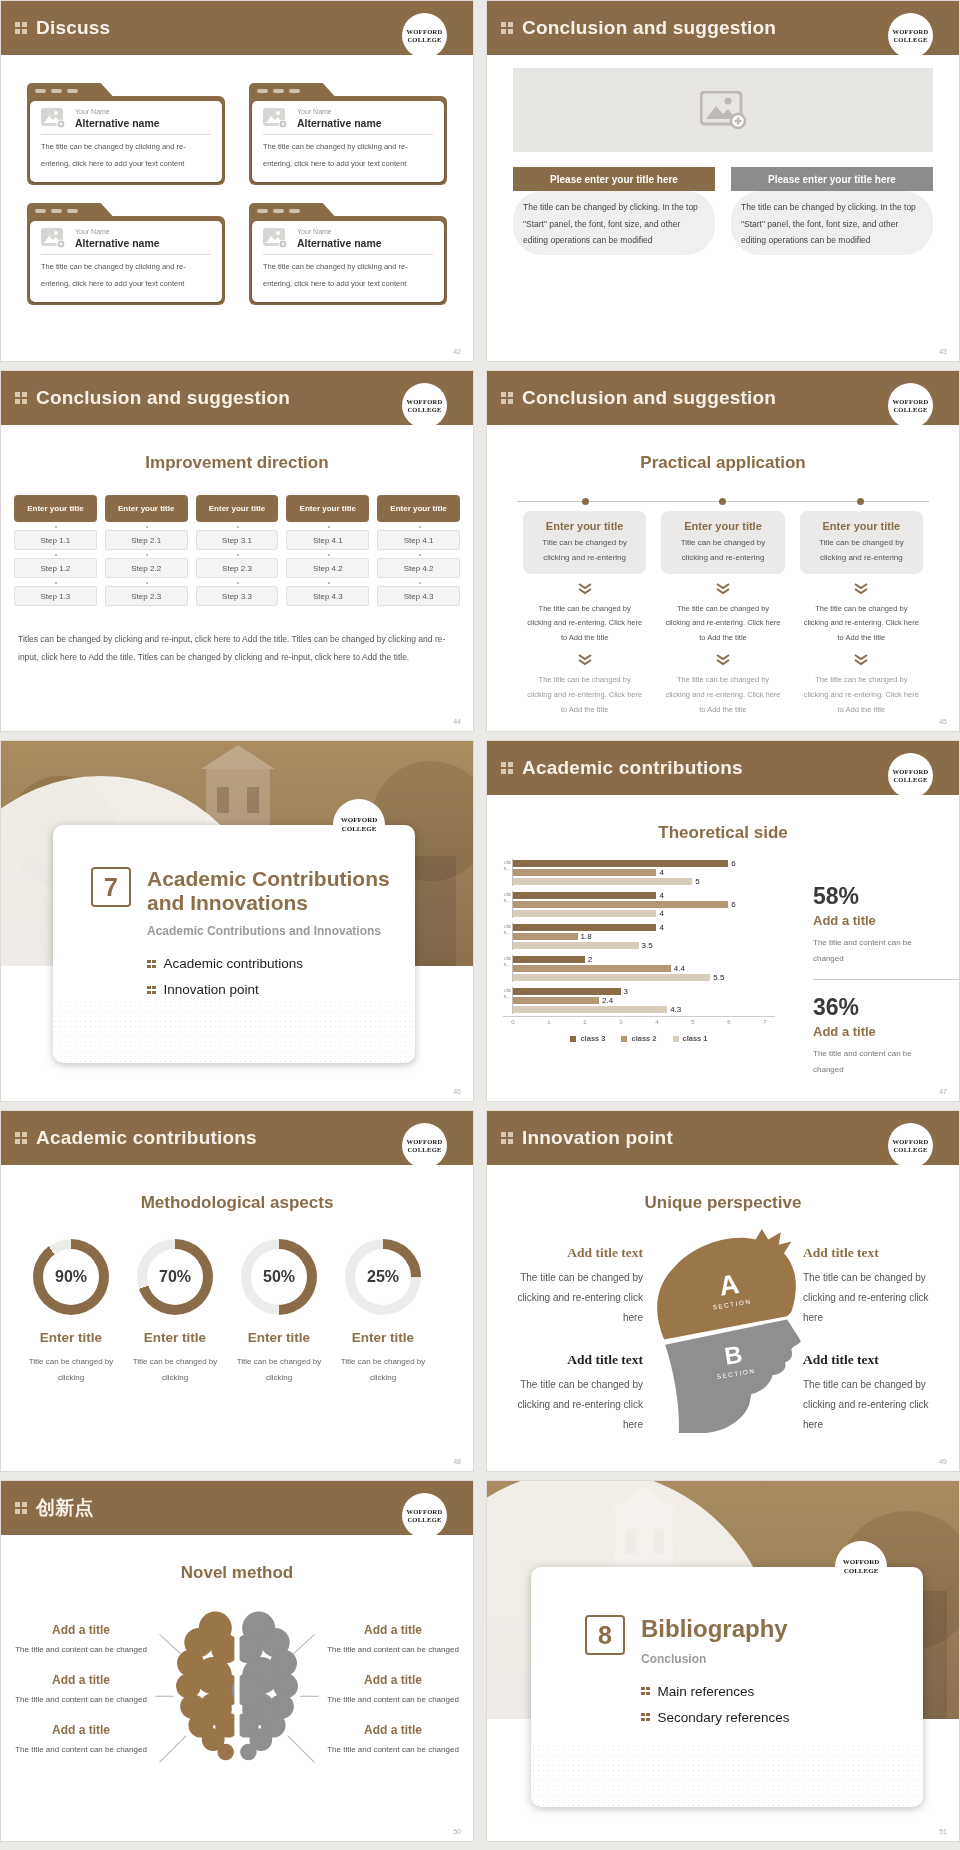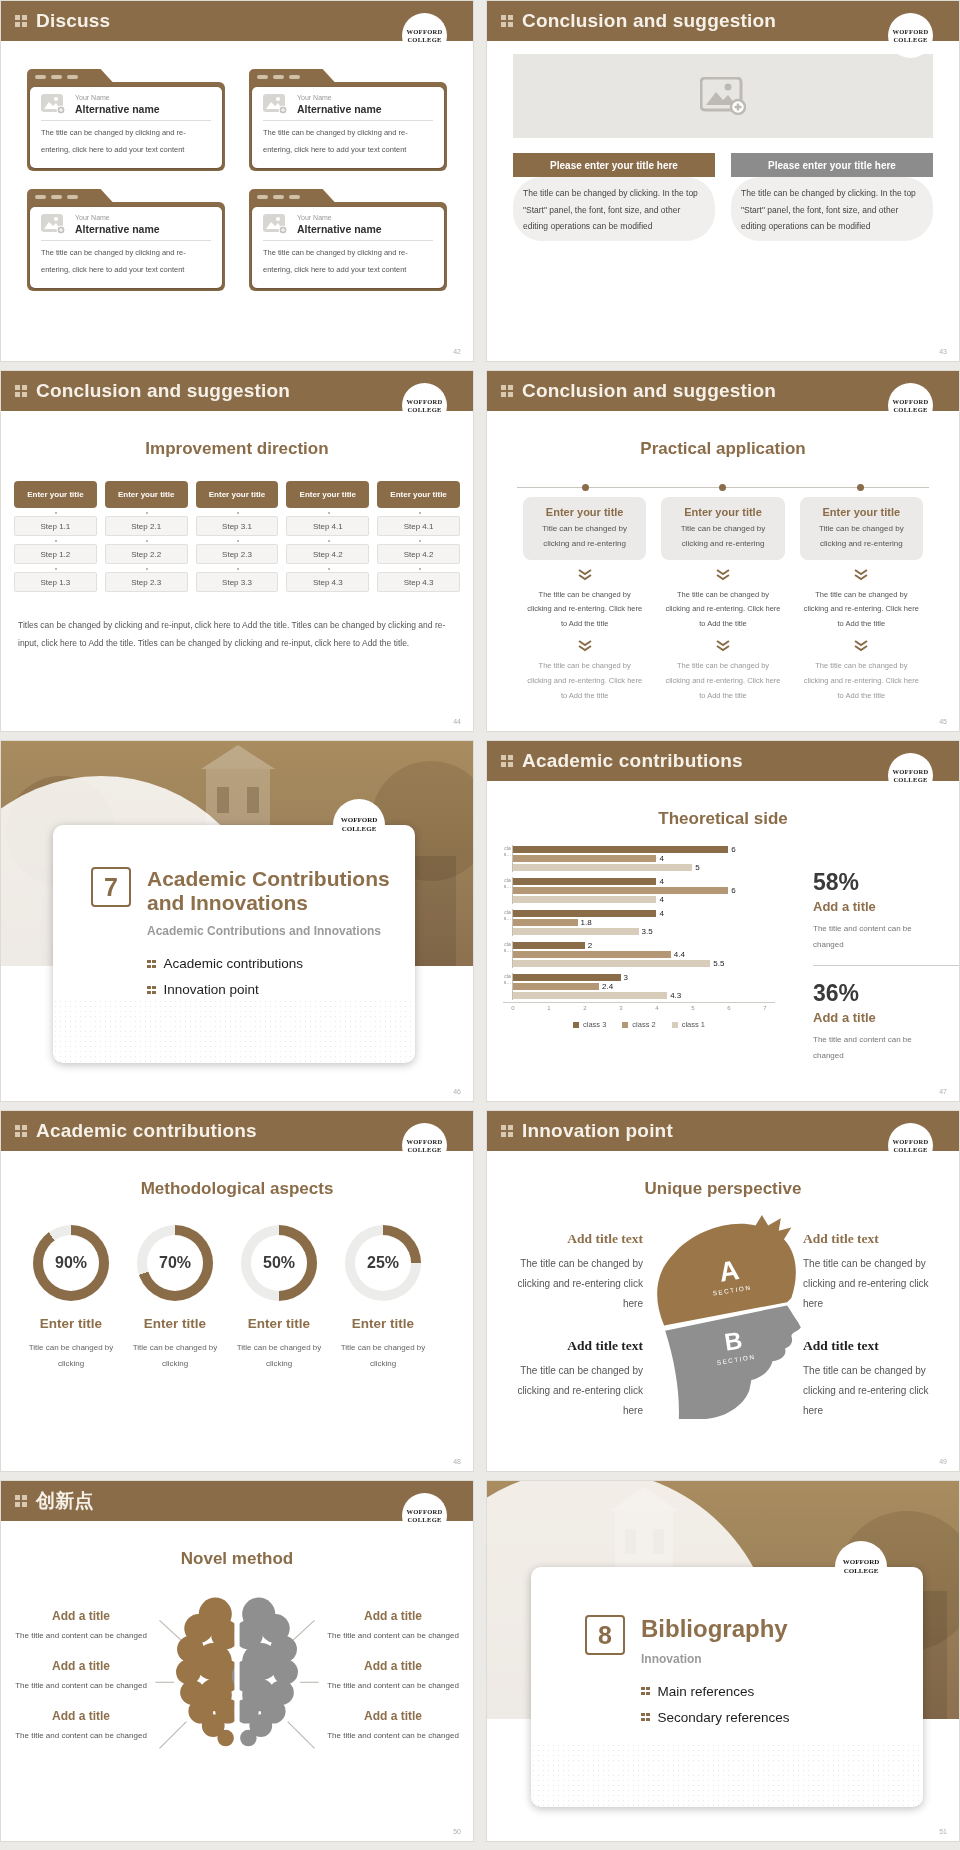--- a/index.html
+++ b/index.html
@@ -1,21 +1,21 @@
 <!DOCTYPE html>
 <html><head>
 <meta charset="utf-8">
 <style>
   html,body{margin:0;padding:0;background:#eceae7;}
   *{box-sizing:border-box;}
   body{font-family:"Liberation Sans","DejaVu Sans",sans-serif;}
   .page{width:960px;height:1850px;display:grid;grid-template-columns:474px 474px;grid-auto-rows:362px;column-gap:12px;row-gap:8px;padding-bottom:8px;background:#eceae7;}
   .slide{position:relative;width:474px;height:362px;background:#fff;border:1px solid #dedbd6;overflow:hidden;}
   
-  .hdr{height:40px;background:#8a6c49;display:flex;align-items:center;padding-left:14px;gap:9px;}
+  .hdr{height:54px;background:#8a6c49;display:flex;align-items:center;padding-left:14px;gap:9px;}
   .hdr .htitle{font-size:19px;font-weight:bold;color:#f6f1e8;letter-spacing:.2px;}
   .dots{display:inline-grid;grid-template-columns:repeat(2,5px);grid-gap:2px;}
   .dots i{width:5px;height:5px;background:#d9c9b1;display:block;}
   .dots.small{grid-template-columns:repeat(2,3.5px);grid-gap:1.5px;}
   .dots.small i{width:3.5px;height:3.5px;background:#8a6c49;}
   .logo{position:absolute;right:26px;top:12px;width:45px;height:45px;border-radius:50%;background:#fff;z-index:3;display:flex;flex-direction:column;align-items:center;justify-content:center;font-family:"Liberation Serif","DejaVu Serif",serif;font-size:6.5px;font-weight:bold;letter-spacing:.3px;line-height:1.2;color:#191919;text-align:center;}
   .pg{position:absolute;right:12px;bottom:6px;font-size:7px;color:#b3b0ab;}
   .ttl{text-align:center;color:#8a6c49;font-size:17px;font-weight:bold;margin-top:28px;}
   
   .cards{display:grid;grid-template-columns:1fr 1fr;gap:18px 24px;margin:28px 26px 0;}
@@ -74,21 +74,21 @@
   .plot{width:286px;flex:none;}
   .plotbars{width:272px;border-bottom:1px solid #cfccc6;padding-bottom:2px;}
   .bgroup{display:flex;margin-bottom:5px;}
   .glabel{width:9px;flex:none;font-size:5px;line-height:1.15;color:#888;word-break:break-all;overflow:hidden;text-align:center;padding-top:1px;}
   .gbars{width:252px;flex:none;border-left:1px solid #c2beb8;}
   .brow{display:flex;align-items:center;height:9px;}
   .bar6{height:7px;}
   .bval{font-size:8px;color:#222;margin-left:3px;white-space:nowrap;}
   .xaxis{position:relative;height:11px;margin-left:10px;width:252px;}
   .xaxis span{position:absolute;transform:translateX(-50%);font-size:6px;color:#9a978f;top:2px;}
-  .legend{display:flex;justify-content:center;gap:16px;margin-top:6px;margin-left:10px;width:252px;}
+  .legend{display:flex;justify-content:center;gap:16px;margin-top:6px;margin-left:10px;width:252px;font-weight:bold;}
   .litem{display:flex;align-items:center;gap:4px;font-size:7.5px;color:#555;}
   .sw{width:6px;height:6px;}
   .stats{flex:1;padding:24px 6px 0 24px;}
   .pct{font-size:23px;font-weight:bold;color:#3a3a3a;}
   .stitle{font-size:13px;font-weight:bold;color:#8d6f4b;margin:3px 0 7px;}
   .sbody{font-size:8px;color:#777;line-height:1.95;max-width:112px;}
   .sdiv{border:none;border-top:1px solid #ccc;margin:13px 0 14px;width:150px;}
   
   .drow{display:flex;margin:26px 18px 0;}
   .dcol{width:104px;text-align:center;}
@@ -805,21 +805,21 @@
     </div>
     <div class="logo5" style="top:60px;right:72px;">
       <span>WOFFORD</span>
         <span>COLLEGE</span>
     </div>
     <div class="card5 s10card">
       <div class="secrow">
         <div class="numbox">8</div>
         <div>
           <div class="sectitle" style="font-size:24px;">Bibliography</div>
-          <div class="subtitle">Innovation</div>
+          <div class="subtitle">Conclusion</div>
           <div class="bullets">
             <div class="bullet">
               <span class="dots small">
                   <i></i>
                   <i></i>
                   <i></i>
                   <i></i>
                 </span>
               <span>Main references</span>
             </div>

